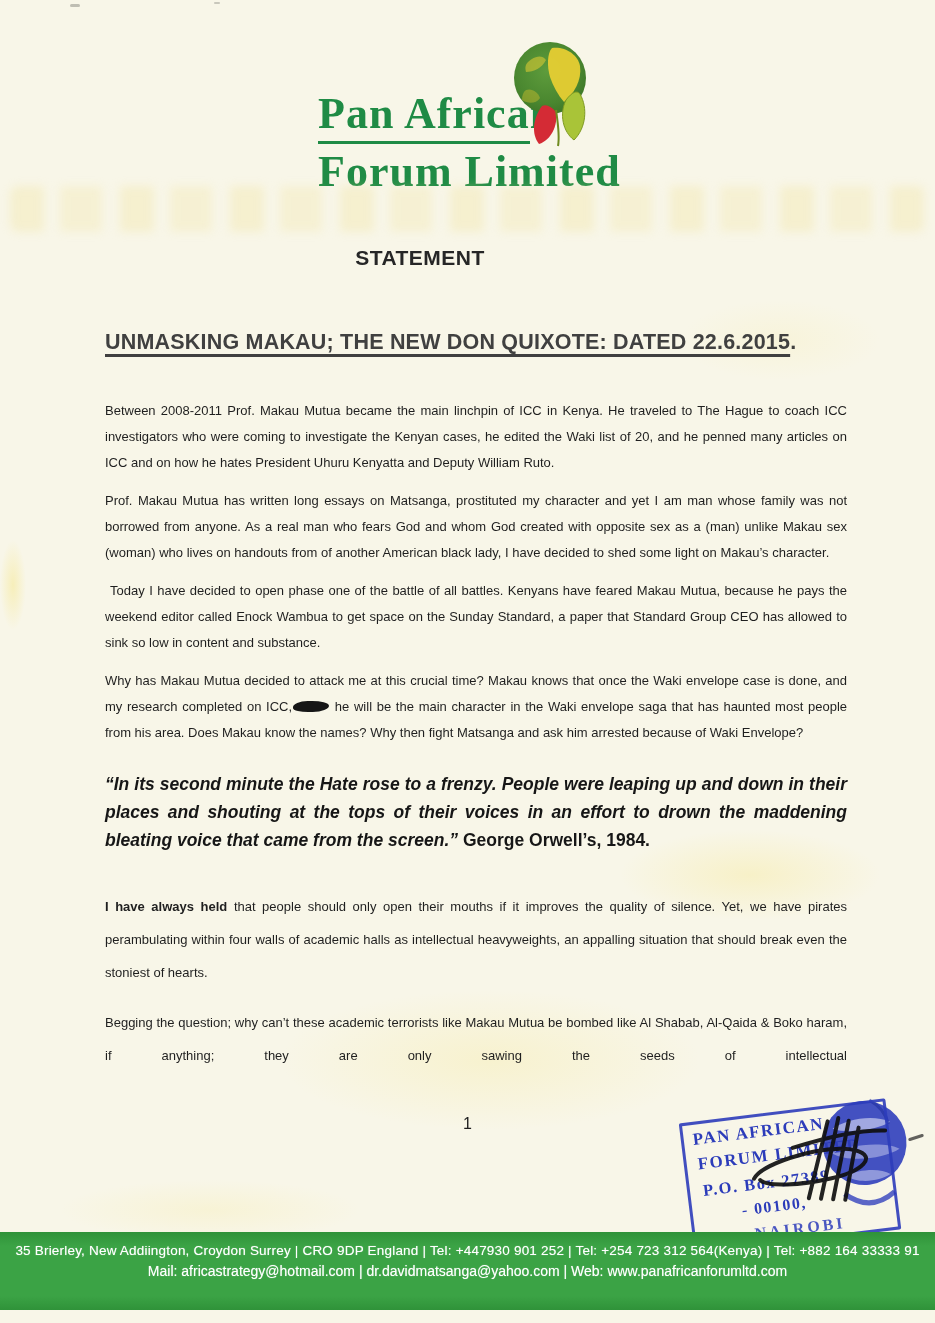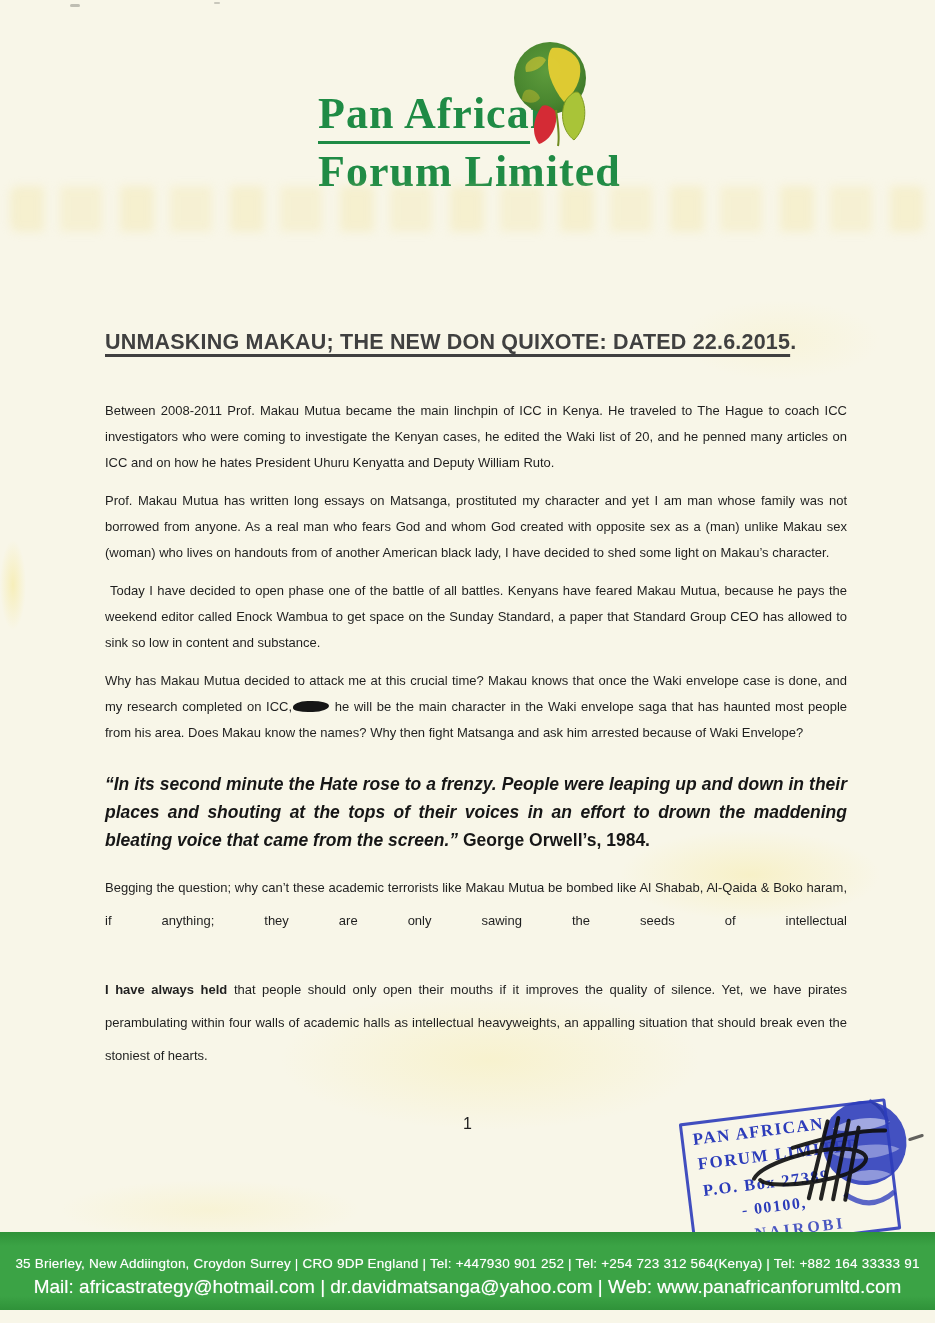--- a/index.html
+++ b/index.html
@@ -82,23 +82,23 @@
   .stamp-globe { position:absolute; right:-16px; top:-10px; width:98px; height:128px; }
   .scribble { position:absolute; left:52px; top:8px; width:156px; height:100px; }
   .pen-dash { position:absolute; background:#222; z-index:5; border-radius:2px; }
   .pd1 { left:908px; top:1136px; width:16px; height:3px; transform:rotate(-18deg); opacity:.7; }
   .pd2 { left:902px; top:1236px; width:22px; height:3px; transform:rotate(-6deg); opacity:.6; }
 
   
   .footer { position:absolute; left:0; top:1232px; width:935px; height:78px;
     background:linear-gradient(180deg,#2f9239 0%, #3ba345 18%, #3ba345 82%, #2f9239 100%);
     color:#fff; text-align:center; z-index:6; }
-  .footer-line1 { margin-top:24px; font-size:13.5px; letter-spacing:.2px;
+  .footer-line1 { margin-top:11px; font-size:13.5px; letter-spacing:.2px;
     text-shadow:0 0 1px rgba(255,255,255,.55); }
-  .footer-line2 { margin-top:5px; font-size:19px;
+  .footer-line2 { margin-top:5px; font-size:14px;
     text-shadow:0 0 1px rgba(255,255,255,.55); }
 </style>
 </head>
 <body>
 
 <div class="page">
 
   <div class="scan-mark m1"></div>
   <div class="scan-mark m2"></div>
   <div class="blotch b1"></div>
@@ -124,37 +124,38 @@
       <path d="M30,22 C36,16 44,14 48,20 C44,28 36,32 28,32 C27,28 27,25 30,22 Z" fill="#e6ce33" opacity="0.55"></path>
       <path d="M28,50 C34,48 40,52 42,58 C38,64 30,64 24,60 C24,56 25,52 28,50 Z" fill="#dfc62e" opacity="0.4"></path>
       <path d="M44,66 C35,78 33,94 41,104 C53,100 60,86 58,72 C53,66 48,64 44,66 Z" fill="#d42b35"></path>
       <path d="M82,54 C90,68 88,88 76,100 C65,92 61,74 68,60 C74,52 79,50 82,54 Z" fill="#a9c438" stroke="#7f9a22" stroke-width="1"></path>
       <path d="M58,70 C60,84 62,96 60,106" stroke="#6f8a1e" stroke-width="2" fill="none"></path>
     </svg>
   </div>
 
   <div class="ghost-band"></div>
 
+  <div class="statement">STATEMENT</div>
 
   <div class="content">
     <h2 class="heading"><span class="underlined">UNMASKING MAKAU; THE NEW DON QUIXOTE: DATED 22.6.2015</span><span>.</span></h2>
 
     <p class="body-p">Between 2008-2011 Prof. Makau Mutua became the main linchpin of ICC in Kenya. He traveled to The Hague to coach ICC investigators who were coming to investigate the Kenyan cases, he edited the Waki list of 20, and he penned many articles on ICC and on how he hates President Uhuru Kenyatta and Deputy William Ruto.</p>
 
     <p class="body-p">Prof. Makau Mutua has written long essays on Matsanga, prostituted my character and yet I am man whose family was not borrowed from anyone. As a real man who fears God and whom God created with opposite sex as a (man) unlike Makau sex (woman) who lives on handouts from of another American black lady, I have decided to shed some light on Makau’s character.</p>
 
     <p class="body-p no-gap indent">Today I have decided to open phase one of the battle of all battles. Kenyans have feared Makau Mutua, because he pays the weekend editor called Enock Wambua to get space on the Sunday Standard, a paper that Standard Group CEO has allowed to sink so low in content and substance.</p>
 
     <p class="body-p"><span>Why has Makau Mutua decided to attack me at this crucial time? Makau knows that once the Waki envelope case is done, and my research completed on ICC,</span><span class="redaction"></span><span> he will be the main character in the Waki envelope saga that has haunted most people from his area. Does Makau know the names? Why then fight Matsanga and ask him arrested because of Waki Envelope?</span></p>
 
     <p class="quote"><span>“In its second minute the Hate rose to a frenzy.  People were leaping up and down in their places and shouting at the tops of their voices in an effort to drown the maddening bleating voice that came from the screen.” </span><span class="quote-attr">George Orwell’s, 1984.</span></p>
 
+    <p class="body-p wide p5"><b>I have always held</b><span> that people should only open their mouths if it improves the quality of silence. Yet, we have pirates perambulating within four walls of academic halls as intellectual heavyweights, an appalling situation that should break even the stoniest of hearts.</span></p>
+
     <p class="body-p wide p6">Begging the question; why can’t these academic terrorists like Makau Mutua be bombed like Al Shabab, Al-Qaida &amp; Boko haram, if anything; they are only sawing the seeds of intellectual</p>
-
-    <p class="body-p wide p5"><b>I have always held</b><span> that people should only open their mouths if it improves the quality of silence. Yet, we have pirates perambulating within four walls of academic halls as intellectual heavyweights, an appalling situation that should break even the stoniest of hearts.</span></p>
   </div>
 
   <div class="page-num">1</div>
 
   <div class="stamp">
     <svg class="stamp-globe" viewBox="0 0 98 128" aria-hidden="true">
       <circle cx="50" cy="52" r="42" fill="#3342bd" opacity="0.92"></circle>
       <path d="M20,34 C34,26 62,24 78,34 C66,40 36,42 20,34 Z" fill="#eef0fb" opacity="0.55"></path>
       <path d="M16,58 C30,52 70,52 84,62 C68,70 32,70 16,58 Z" fill="#eef0fb" opacity="0.4"></path>
       <path d="M28,82 C40,78 62,78 72,86 C60,92 38,92 28,82 Z" fill="#eef0fb" opacity="0.45"></path>

